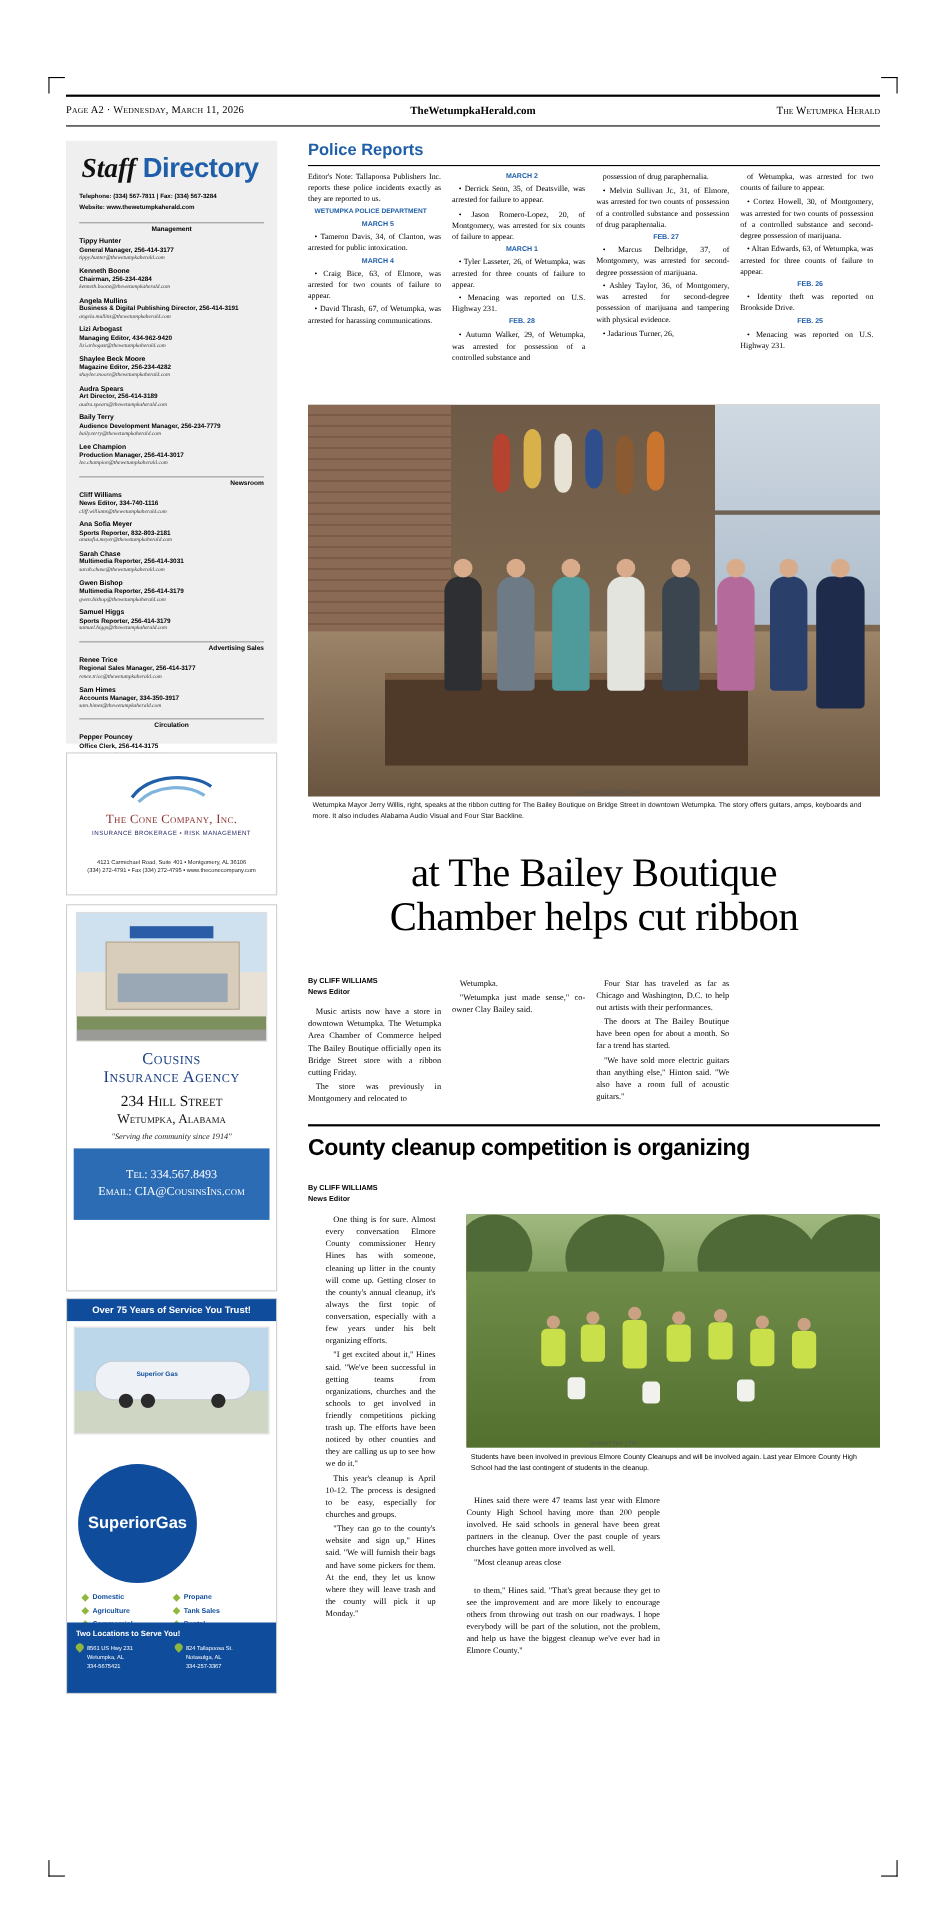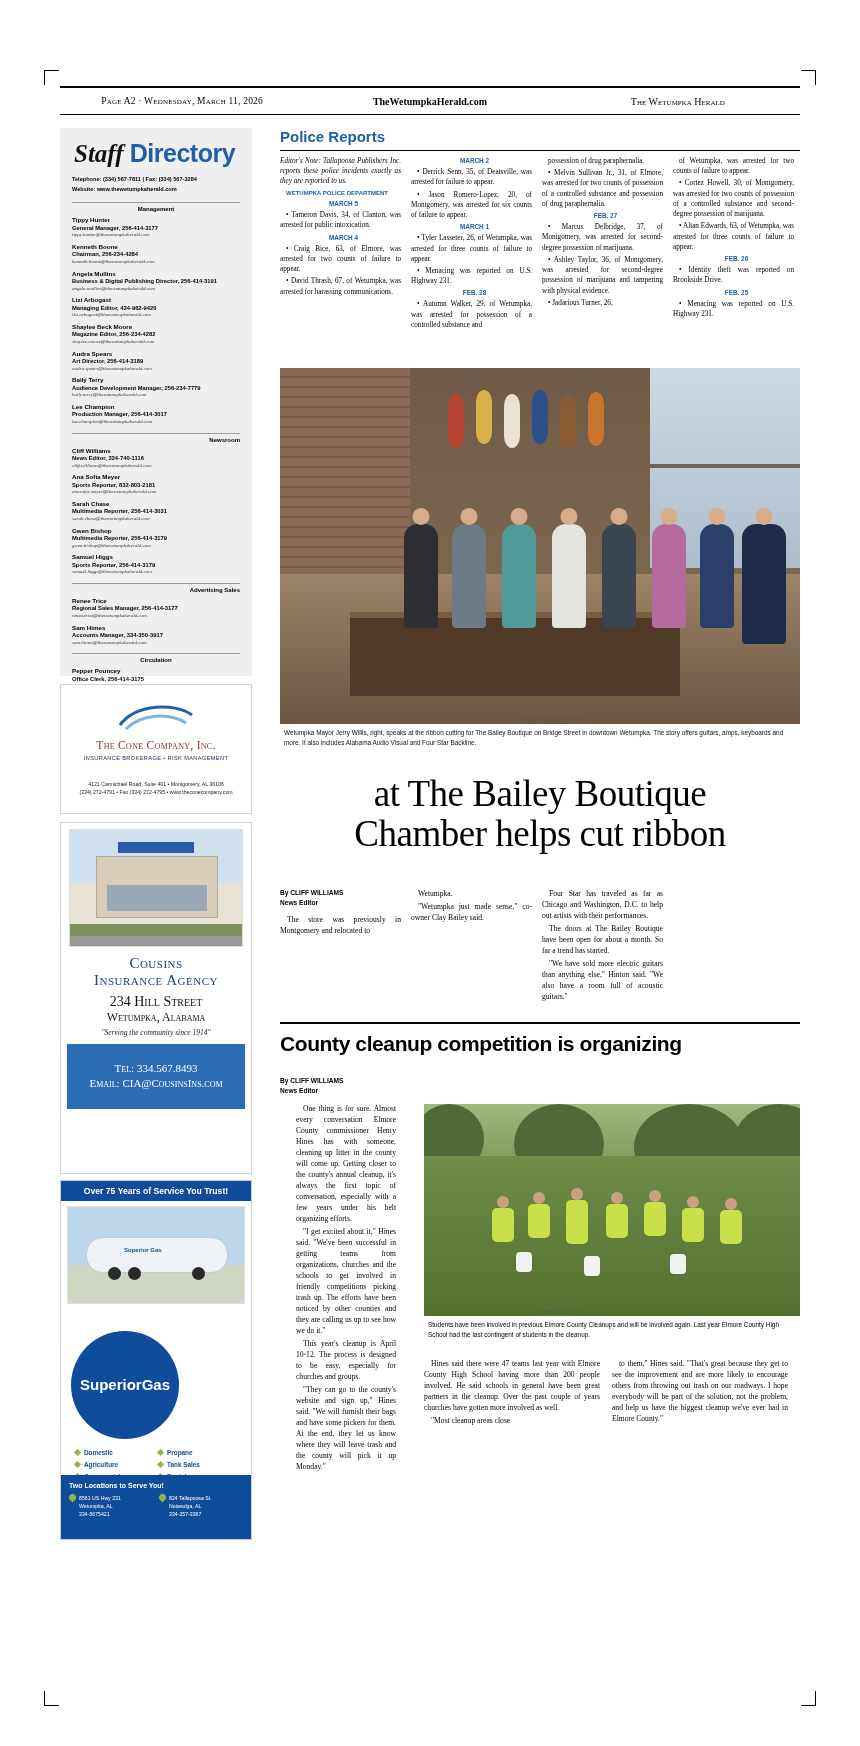--- a/index.html
+++ b/index.html
@@ -9,21 +9,21 @@
   .crop.tl{left:44px;top:70px;border-left:1px solid #000;border-top:1px solid #000;}
   .crop.tr{right:44px;top:70px;border-right:1px solid #000;border-top:1px solid #000;}
   .crop.bl{left:44px;bottom:40px;border-left:1px solid #000;border-bottom:1px solid #000;}
   .crop.br{right:44px;bottom:40px;border-right:1px solid #000;border-bottom:1px solid #000;}
 
   
   .masthead{position:absolute;left:60px;top:86px;width:740px;height:26px;border-top:2px solid #000;border-bottom:1px solid #000;display:flex;align-items:center;}
   .mh-left{font-family:"Liberation Serif",serif;font-size:9.5px;letter-spacing:.2px;width:33%;}
   .mh-center{font-size:10px;font-weight:bold;width:34%;text-align:center;}
   .mh-right{font-size:10px;width:33%;text-align:right;}
-  .sc{font-variant:small-caps;text-align:center;}
+  .sc{font-variant:small-caps;}
 
   
   .staffbox{position:absolute;left:60px;top:128px;width:192px;height:548px;background:#efefef;padding:10px 12px;box-sizing:border-box;}
   .staff-title{font-size:25px;line-height:1.05;margin:2px 0 8px 2px;}
   .staff-title .s1{font-family:"Liberation Serif",serif;font-style:italic;font-weight:bold;color:#111;}
   .staff-title .s2{font-family:"Liberation Sans",sans-serif;font-weight:bold;color:#1f5fa9;letter-spacing:-.5px;}
   .staff-contact{font-family:"Liberation Sans",sans-serif;font-size:5.6px;font-weight:bold;line-height:1.7;margin-bottom:8px;}
   .sec-head{font-family:"Liberation Sans",sans-serif;font-size:6px;font-weight:bold;text-align:center;border-top:1px solid #999;padding-top:3px;margin:7px 0 4px;}
   .sec-head.right{text-align:right;}
   .person{margin-bottom:4px;}
@@ -75,21 +75,21 @@
   .gas-addr{display:flex;gap:6px;padding:4px 8px 0;font-family:"Liberation Sans",sans-serif;font-size:5.2px;line-height:1.45;}
   .gas-addr .pin{display:inline-block;width:7px;height:7px;border-radius:50% 50% 50% 0;background:#8fb73e;transform:rotate(-45deg);margin-right:3px;vertical-align:-1px;}
 
   
   .pr-head{position:absolute;left:280px;top:128px;font-family:"Liberation Sans",sans-serif;font-weight:bold;font-size:15px;color:#1f5fa9;}
   .pr-rule{position:absolute;left:280px;top:150px;width:520px;border-top:1px solid #000;}
   .pr-cols{position:absolute;left:280px;top:156px;width:520px;height:180px;display:flex;gap:10px;}
   .pr-col{width:121px;font-size:7.2px;line-height:1.42;text-align:justify;}
   .pr-col p{margin:0 0 2px;text-indent:6px;}
   .pr-col p.noind{text-indent:0;}
-  .pr-italic{font-style:italic;}
+  .pr-italic{}
   .pr-dept{font-family:"Liberation Sans",sans-serif;font-weight:bold;font-size:6px;color:#1f5fa9;margin:4px 0 2px;text-align:left;text-indent:0;}
   .pr-date{font-family:"Liberation Sans",sans-serif;font-weight:bold;font-size:6.4px;color:#1f5fa9;text-align:center;margin:4px 0 2px;text-indent:0;}
 
   
   .photo1{position:absolute;left:280px;top:368px;width:520px;height:356px;overflow:hidden;background:#6b5a4a;}
   .p1-wall{position:absolute;left:0;top:0;right:0;height:210px;background:linear-gradient(#6e5a46,#7c6750);}
   .p1-brick{position:absolute;left:0;top:0;width:130px;height:210px;background:repeating-linear-gradient(#8b6a55 0 8px,#7b5c49 8px 10px);}
   .p1-win{position:absolute;right:0;top:0;width:150px;height:200px;background:linear-gradient(#cfd9e2,#aebccb);}
   .p1-win:after{content:"";position:absolute;left:0;right:0;top:96px;height:4px;background:#6d6355;}
   .guitar{position:absolute;width:16px;height:54px;border-radius:8px/12px;}
@@ -117,21 +117,21 @@
   .photo2{position:absolute;left:424px;top:1104px;width:376px;height:212px;overflow:hidden;background:#5f7a3c;}
   .p2-sky{position:absolute;left:0;right:0;top:0;height:60px;background:linear-gradient(#9fb97f,#7f9a5c);}
   .p2-tree{position:absolute;top:0;width:70px;height:70px;background:#4f6a36;border-radius:50%;}
   .p2-grass{position:absolute;left:0;right:0;bottom:0;height:160px;background:linear-gradient(#6f8c49,#54702f);}
   .vest{position:absolute;width:22px;height:34px;background:#c9e04b;border-radius:5px;}
   .vest .h{position:absolute;top:-12px;left:50%;transform:translateX(-50%);width:12px;height:12px;border-radius:50%;background:#caa182;}
   .bag{position:absolute;width:16px;height:20px;background:#f1f1ee;border-radius:4px;}
   .cap2{position:absolute;left:428px;top:1320px;width:372px;font-family:"Liberation Sans",sans-serif;font-size:6.4px;line-height:1.5;}
   .credit2{position:absolute;right:280px;top:1310px;font-family:"Liberation Sans",sans-serif;font-size:4.6px;color:#555;letter-spacing:.4px;}
 
-  .story2b{position:absolute;left:424px;top:1358px;width:376px;display:flex;gap:12px;}
+  .story2b{position:absolute;left:424px;top:1358px;width:376px;display:flex;gap:12px;flex-direction:column;}
   .story2b .c{width:176px;font-size:7.6px;line-height:1.45;text-align:justify;}
   .story2b .c p{margin:0 0 2px;text-indent:7px;}
 </style>
 </head>
 <body>
 
 <div class="page">
   <div class="crop tl"></div>
   <div class="crop tr"></div>
   <div class="crop bl"></div>
@@ -390,20 +390,21 @@
   <div class="cap1">Wetumpka Mayor Jerry Willis, right, speaks at the ribbon cutting for The Bailey Boutique on Bridge Street in downtown Wetumpka. The story offers guitars, amps, keyboards and more. It also includes Alabama Audio Visual and Four Star Backline.</div>
 
   <div class="hl1">
     <div>at The Bailey Boutique</div>
     <div>Chamber helps cut ribbon</div>
   </div>
   <div class="story1" id="story1-cols">
       <div class="st-col">
         <div class="byline">By CLIFF WILLIAMS</div>
         <div class="byline" style="margin-bottom: 6px;">News Editor</div>
+        <p>Music artists now have a store in downtown Wetumpka. The Wetumpka Area Chamber of Commerce helped The Bailey Boutique officially open its Bridge Street store with a ribbon cutting Friday.</p>
         <p>The store was previously in Montgomery and relocated to</p>
       </div>
       <div class="st-col">
         <p>Wetumpka.</p>
         <p>"Wetumpka just made sense," co-owner Clay Bailey said.</p>
       </div>
       <div class="st-col">
         <p>Four Star has traveled as far as Chicago and Washington, D.C. to help out artists with their performances.</p>
         <p>The doors at The Bailey Boutique have been open for about a month. So far a trend has started.</p>
         <p>"We have sold more electric guitars than anything else," Hinton said. "We also have a room full of acoustic guitars."</p>

